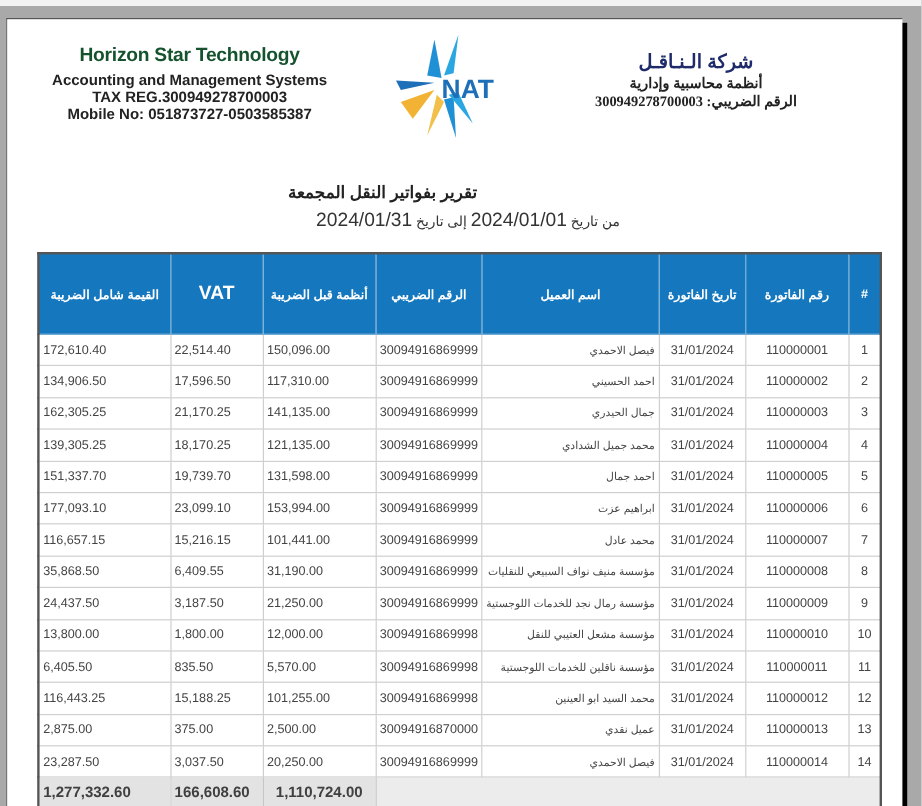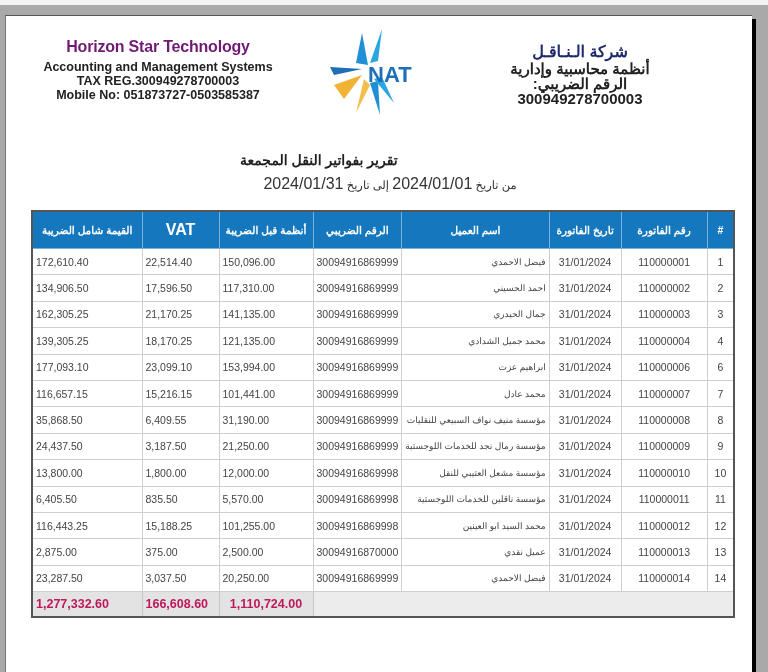--- a/index.html
+++ b/index.html
@@ -13,57 +13,57 @@
   .page {
     position: absolute; left: 5px; top: 15px; width: 746px; height: 670px;
     background: #ffffff;
     border-top: 1px solid #555; border-left: 1px solid #777;
     box-shadow: 4px 4px 0 #000;
   }
   .hdr-left {
     position: absolute; left: 38px; top: 38px; width: 240px; text-align: center;
     color: #222;
   }
-  .hdr-left .company { font-size: 16px; font-weight: bold; color: #701a75; margin-bottom: 4px; letter-spacing: -0.2px; }
+  .hdr-left .company { font-size: 16px; font-weight: bold; color: #14532d; margin-bottom: 4px; letter-spacing: -0.2px; }
   .hdr-left .line { font-size: 12.5px; font-weight: bold; line-height: 14px; }
   .logo { position: absolute; left: 322px; top: 25px; width: 110px; height: 95px; }
   .hdr-right {
     position: absolute; left: 475px; top: 42px; width: 210px; text-align: center;
     direction: rtl; color: #222;
   }
   .hdr-right .company { font-size: 16px; font-weight: bold; color: #1f2a6b; letter-spacing: 1px; }
-  .hdr-right .line { font-size: 15px; font-weight: bold; line-height: 15px; }
+  .hdr-right .line { font-size: 12px; font-weight: bold; line-height: 15px; font-family: Liberation Serif, serif; }
   .title {
     position: absolute; left: 240px; top: 152px; width: 300px; text-align: left;
     direction: rtl; font-size: 14px; font-weight: bold; color: #222;
   }
   .subtitle {
     position: absolute; left: 240px; top: 175px; width: 300px; text-align: center;
     direction: rtl; font-size: 11.5px; color: #333;
   }
   .subtitle b { font-size: 16px; font-weight: normal; margin-top: 15px; }
   table.rep {
     position: absolute; left: 31px; top: 210px;
     border-collapse: collapse; table-layout: fixed;
     border: 2px solid #555;
     font-size: 10.5px; color: #444;
   }
   table.rep th {
     background: #1578be; color: #fff; font-weight: bold; font-size: 10.5px;
-    height: 34px; border: 1px solid #7bb0d8; padding: 1px 4px; direction: rtl;
+    height: 34px; border: 1px solid #7bb0d8; padding: 16px 4px; direction: rtl;
   }
   table.rep th.vat { font-size: 16px; text-align: center; }
   table.rep td {
     height: 25.4px; border: 1px solid #cfcfcf; padding: 0 3px; white-space: nowrap; overflow: hidden;
   }
   td.num { text-align: left; }
   td.taxno { text-align: left; padding: 0 1px 0 2px; font-size: 10.5px; }
   td.cust { direction: rtl; text-align: right; font-size: 9px; }
   td.ctr { text-align: center; }
-  tr.total td { background: #e3e3e3; font-weight: bold; font-size: 12.5px; color: #be185d; height: 24px; border: 1px solid #c6c6c6; }
+  tr.total td { background: #e3e3e3; font-weight: bold; font-size: 12.5px; color: #404040; height: 24px; border: 1px solid #c6c6c6; }
   tr.total td.blank { background: #ececec; }
 </style>
 </head>
 <body>
 
 <div class="topstrip"></div>
 
 <div class="page">
 </div>
 
@@ -165,20 +165,30 @@
         <td class="num">139,305.25</td>
         <td class="num">18,170.25</td>
         <td class="num">121,135.00</td>
         <td class="taxno">30094916869999</td>
         <td class="cust">محمد جميل الشدادي</td>
         <td class="ctr">31/01/2024</td>
         <td class="ctr">110000004</td>
         <td class="ctr">4</td>
       </tr>
       <tr>
+        <td class="num">151,337.70</td>
+        <td class="num">19,739.70</td>
+        <td class="num">131,598.00</td>
+        <td class="taxno">30094916869999</td>
+        <td class="cust">احمد جمال</td>
+        <td class="ctr">31/01/2024</td>
+        <td class="ctr">110000005</td>
+        <td class="ctr">5</td>
+      </tr>
+      <tr>
         <td class="num">177,093.10</td>
         <td class="num">23,099.10</td>
         <td class="num">153,994.00</td>
         <td class="taxno">30094916869999</td>
         <td class="cust">ابراهيم عزت</td>
         <td class="ctr">31/01/2024</td>
         <td class="ctr">110000006</td>
         <td class="ctr">6</td>
       </tr>
       <tr>

